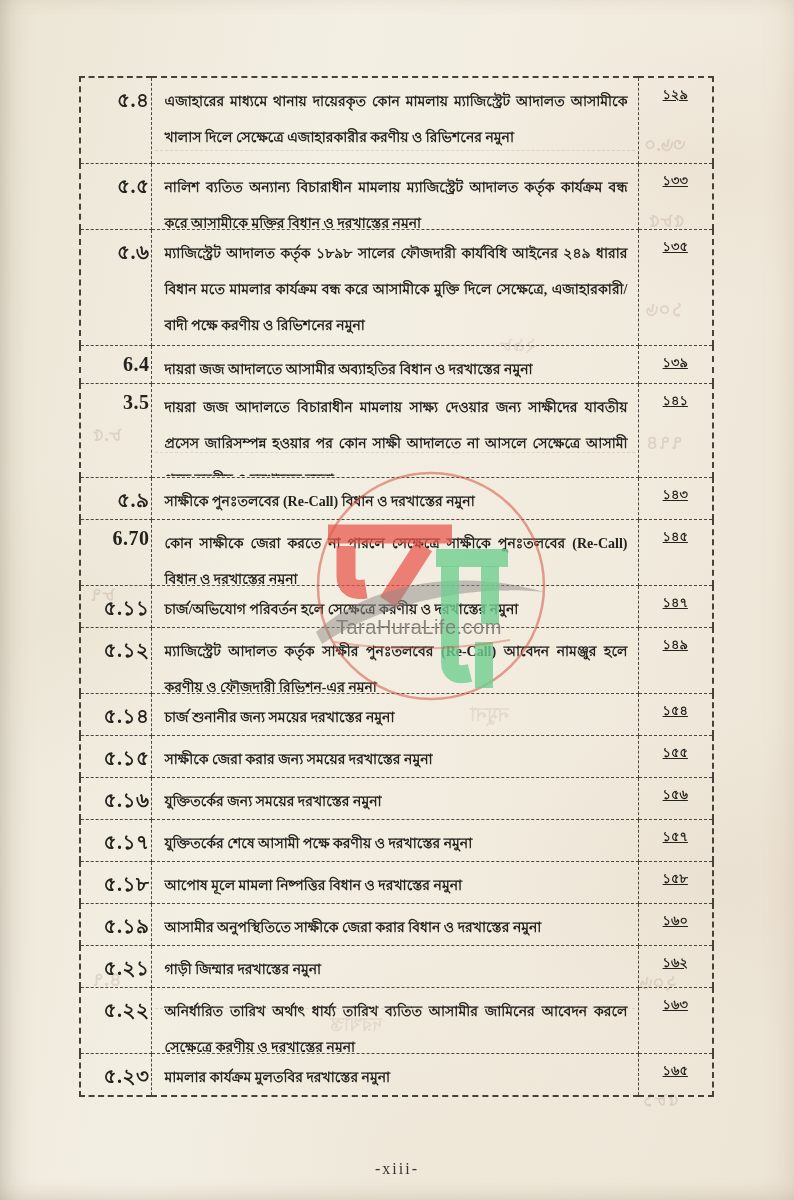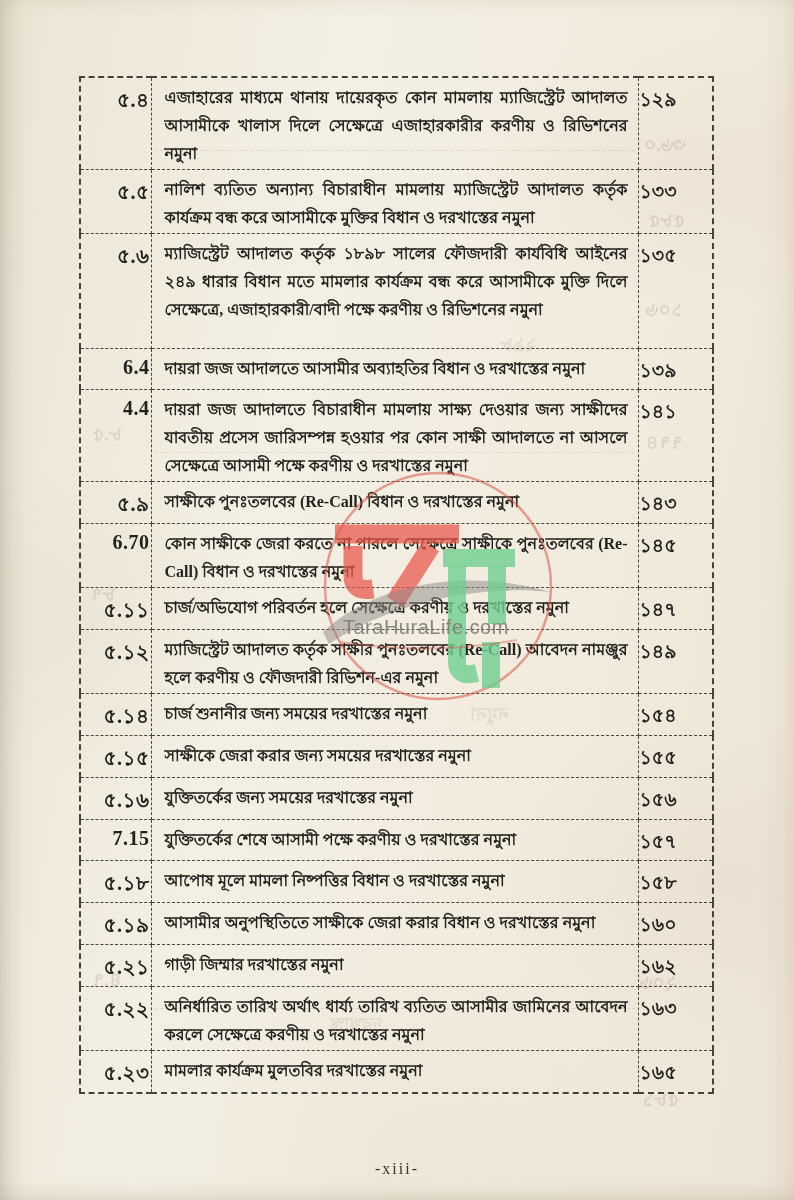--- a/index.html
+++ b/index.html
@@ -25,38 +25,38 @@
     position:absolute;left:79px;top:76px;width:633px;
     border-collapse:collapse;table-layout:fixed;
     border:2px dashed #45423a;
   }
   table.toc td{
     border:1.7px dashed #4a463e;
     vertical-align:top;
     font-weight:bold;
   }
   td.no{ text-align:right;padding-top:7px;font-size:20px;letter-spacing:0.5px; }
-  td.pg{ text-align:left;padding-top:7px;font-size:19px; }
+  td.pg{ text-align:center;padding-top:7px;font-size:13px;text-decoration:underline; }
   td.desc .cell{
     padding:5px 9px 0 12px;
-    font-size:16px;line-height:28px;
+    font-size:14px;line-height:36px;
     text-align:justify;
     overflow:hidden;
   }
   tr.h1{height:37px;} tr.h2{height:63px;} tr.h3{height:86px;} tr.h4{height:115px;}
   tr.h1 .cell{max-height:30px;} tr.h2 .cell{max-height:58px;}
   tr.h3 .cell{max-height:86px;} tr.h4 .cell{max-height:114px;}
   
   .footer{
     position:absolute;left:0;right:0;top:1160px;
     text-align:center;font-size:16px;letter-spacing:2px;color:#38342e;
   }
   
   .watermark{
-    position:absolute;left:319px;top:466px;width:238px;height:240px;
+    position:absolute;left:312px;top:466px;width:238px;height:240px;
     pointer-events:none;
   }
   
   .ghost{
     position:absolute;
     transform:scaleX(-1);
     color:rgba(150,112,100,0.20);
     filter:blur(0.6px);
     font-size:19px;font-weight:bold;
     pointer-events:none;
@@ -129,21 +129,21 @@
         <td class="pg">১৩৫</td>
       </tr>
       <tr class="h1">
         <td class="no">6.4</td>
         <td class="desc">
             <div class="cell">দায়রা জজ আদালতে আসামীর অব্যাহতির বিধান ও দরখাস্তের নমুনা</div>
           </td>
         <td class="pg">১৩৯</td>
       </tr>
       <tr class="h3">
-        <td class="no">4.4</td>
+        <td class="no">3.5</td>
         <td class="desc">
             <div class="cell">দায়রা জজ আদালতে বিচারাধীন মামলায় সাক্ষ্য দেওয়ার জন্য সাক্ষীদের যাবতীয় প্রসেস জারিসম্পন্ন হওয়ার পর কোন সাক্ষী আদালতে না আসলে সেক্ষেত্রে আসামী পক্ষে করণীয় ও দরখাস্তের নমুনা</div>
           </td>
         <td class="pg">১৪১</td>
       </tr>
       <tr class="h1">
         <td class="no">৫.৯</td>
         <td class="desc">
             <div class="cell">সাক্ষীকে পুনঃতলবের (Re-Call) বিধান ও দরখাস্তের নমুনা</div>
           </td>
@@ -185,21 +185,21 @@
         <td class="pg">১৫৫</td>
       </tr>
       <tr class="h1">
         <td class="no">৫.১৬</td>
         <td class="desc">
             <div class="cell">যুক্তিতর্কের জন্য সময়ের দরখাস্তের নমুনা</div>
           </td>
         <td class="pg">১৫৬</td>
       </tr>
       <tr class="h1">
-        <td class="no">7.15</td>
+        <td class="no">৫.১৭</td>
         <td class="desc">
             <div class="cell">যুক্তিতর্কের শেষে আসামী পক্ষে করণীয় ও দরখাস্তের নমুনা</div>
           </td>
         <td class="pg">১৫৭</td>
       </tr>
       <tr class="h1">
         <td class="no">৫.১৮</td>
         <td class="desc">
             <div class="cell">আপোষ মূলে মামলা নিষ্পত্তির বিধান ও দরখাস্তের নমুনা</div>
           </td>

